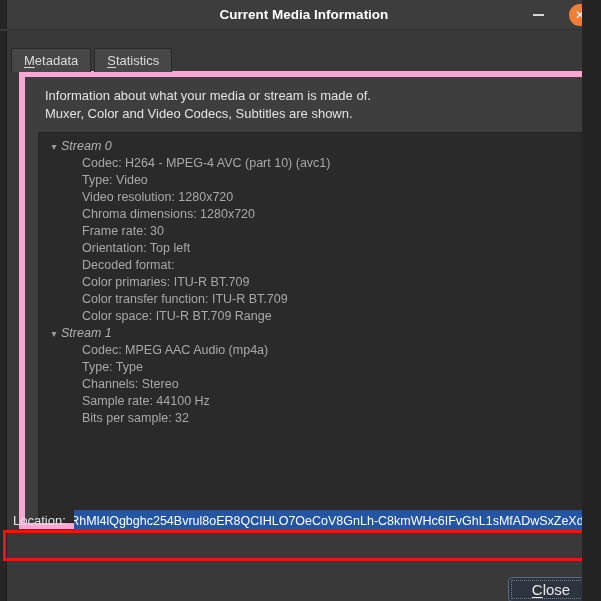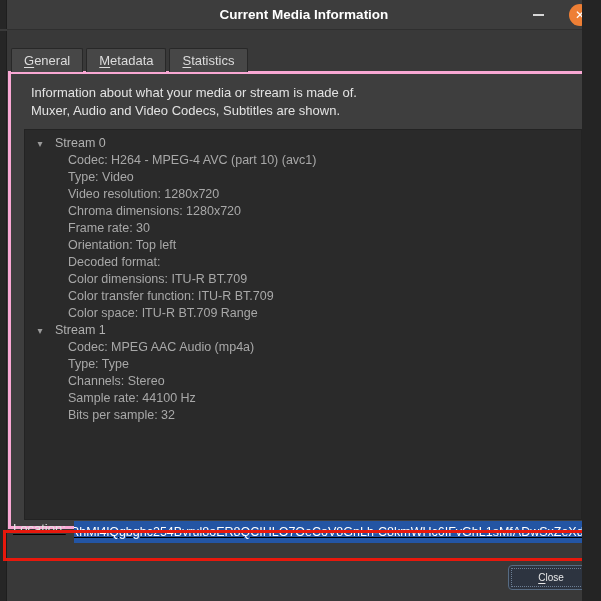--- a/index.html
+++ b/index.html
@@ -17,38 +17,38 @@
   .minbtn i{display:block;width:11px;height:2px;background:#d6d6d6;}
   .closebtn{width:22px;height:22px;border-radius:50%;background:#ee7f35;display:flex;align-items:center;justify-content:center;color:#fff;font-weight:bold;font-size:12px;cursor:pointer;}
 
   
   .tabbar{position:absolute;left:4px;top:44px;height:28px;display:flex;align-items:flex-end;z-index:3;}
   .tab{height:24px;line-height:23px;padding:0 12px;background:#474747;border:1px solid #282828;border-bottom:none;margin-right:3px;color:#dcdcdc;font-size:13px;border-radius:2px 2px 0 0;cursor:pointer;}
   .tab.active{height:28px;line-height:27px;background:#3e3e3e;position:relative;z-index:4;margin-bottom:-1px;color:#e6e6e6;}
   u{text-decoration:underline;text-underline-offset:2px;}
 
   
-  .panel{position:absolute;left:1px;top:71px;width:583px;height:458px;background:#3e3e3e;border:3px solid #f9a8d4;}
+  .panel{position:absolute;left:12px;top:71px;width:583px;height:458px;background:#3e3e3e;border:6px solid #f9a8d4;}
   .desc{padding:10px 0 0 20px;color:#e2e2e2;font-size:13px;line-height:18px;}
   .tree{position:absolute;left:13px;top:55px;width:558px;height:391px;background:#2a2a2a;border:1px solid #232323;overflow:hidden;padding-top:5px;color:#a8a8a8;font-size:12.5px;}
   .stream-row{display:flex;align-items:center;height:17px;line-height:17px;}
   .stream-row .arrow{width:14px;margin-left:8px;color:#9a9a9a;font-size:10px;text-align:center;}
-  .stream-row .slabel{margin-left:8px;color:#b0b0b0;}
+  .stream-row .slabel{margin-left:0px;color:#b0b0b0;font-style:italic;}
   .tree-item{height:17px;line-height:17px;padding-left:43px;white-space:nowrap;}
 
   
   .red-annotation{position:absolute;left:-4px;top:530px;width:595px;height:31px;border:3px solid #e8180c;z-index:9;pointer-events:none;}
-  .location-row{position:absolute;left:0;top:521px;width:594px;height:29px;display:flex;align-items:flex-start;text-decoration:underline;}
+  .location-row{position:absolute;left:0;top:506px;width:594px;height:29px;display:flex;align-items:center;}
   .loc-label{margin-left:6px;color:#e2e2e2;font-size:13px;flex:0 0 auto;}
   .loc-field{margin-left:8px;margin-right:7px;flex:1 1 auto;height:22px;background:#202020;display:flex;justify-content:flex-end;overflow:hidden;align-items:center;}
   .loc-sel{background:#2355a4;color:#ffffff;font-size:12.5px;height:22px;line-height:22px;padding:0 2px;white-space:nowrap;}
 
   
   .button-row{position:absolute;left:0;top:563px;width:594px;height:32px;}
-  .close-button{position:absolute;right:7px;top:2px;width:86px;height:25px;background:#2d3440;border:1px solid #566b82;border-radius:4px;color:#e8e8e8;font-size:10px;cursor:pointer;outline:1px dotted #6d7f95;outline-offset:-4px;}
+  .close-button{position:absolute;right:7px;top:14px;width:86px;height:25px;background:#2d3440;border:1px solid #566b82;border-radius:4px;color:#e8e8e8;font-size:15px;cursor:pointer;outline:1px dotted #6d7f95;outline-offset:-4px;}
 </style>
 </head>
 <body>
 
 <div class="screen">
   <div class="bg-strip"></div>
 
   <div class="dialog">
 
     <div class="titlebar">
@@ -57,43 +57,42 @@
         <div class="minbtn">
             <i></i>
           </div>
         <div class="closebtn" style="background: rgb(238, 127, 53);">
           <span>✕</span>
         </div>
       </div>
     </div>
 
     <div class="tabbar" id="tabbar">
-        <div class="tab"><u>G</u>eneral</div>
         <div class="tab"><u>M</u>etadata</div>
         <div class="tab"><u>S</u>tatistics</div>
       </div>
 
     <div class="panel">
       <div class="desc">
         <div>Information about what your media or stream is made of.</div>
-        <div>Muxer, Audio and Video Codecs, Subtitles are shown.</div>
+        <div>Muxer, Color and Video Codecs, Subtitles are shown.</div>
       </div>
       <div class="tree" id="tree">
           <div class="stream-row">
             <span class="arrow">▾</span>
             <span class="slabel">Stream 0</span>
           </div>
           <div class="tree-item">Codec: H264 - MPEG-4 AVC (part 10) (avc1)</div>
           <div class="tree-item">Type: Video</div>
           <div class="tree-item">Video resolution: 1280x720</div>
           <div class="tree-item">Chroma dimensions: 1280x720</div>
           <div class="tree-item">Frame rate: 30</div>
           <div class="tree-item">Orientation: Top left</div>
           <div class="tree-item">Decoded format:</div>
-          <div class="tree-item">Color dimensions: ITU-R BT.709</div>
+          <div class="tree-item">Color primaries: ITU-R BT.709</div>
           <div class="tree-item">Color transfer function: ITU-R BT.709</div>
           <div class="tree-item">Color space: ITU-R BT.709 Range</div>
           <div class="stream-row">
             <span class="arrow">▾</span>
             <span class="slabel">Stream 1</span>
           </div>
           <div class="tree-item">Codec: MPEG AAC Audio (mp4a)</div>
           <div class="tree-item">Type: Type</div>
           <div class="tree-item">Channels: Stereo</div>
           <div class="tree-item">Sample rate: 44100 Hz</div>

